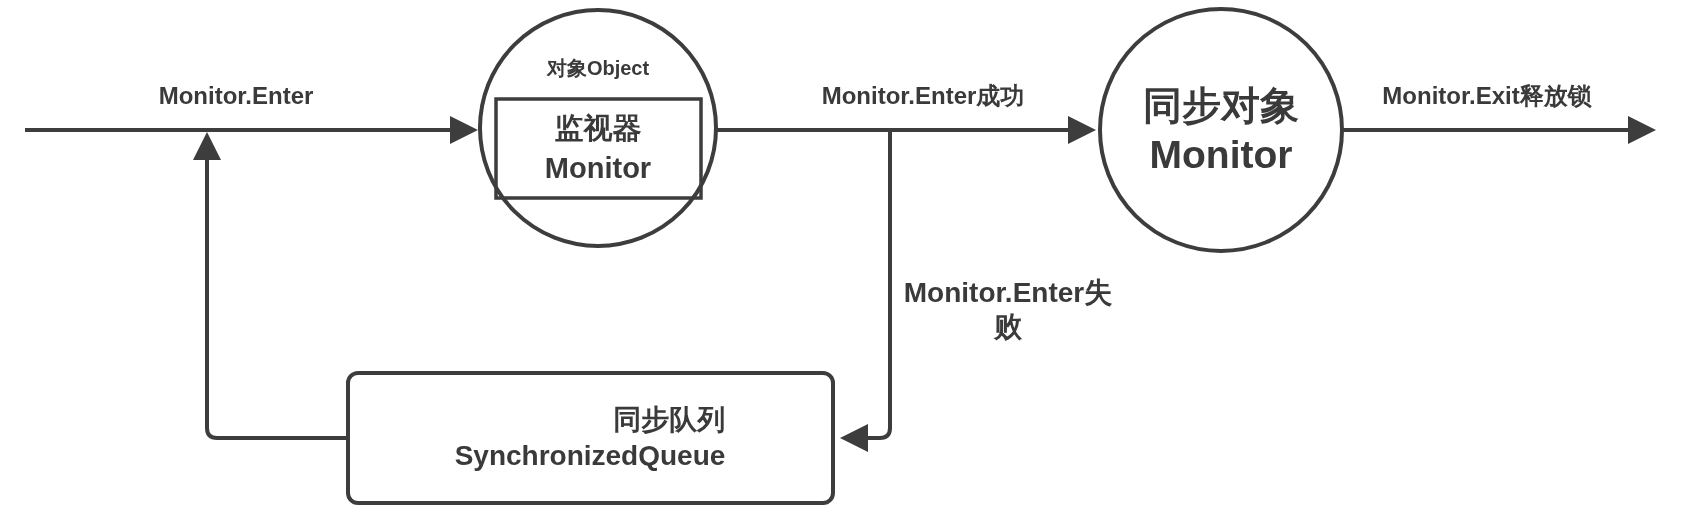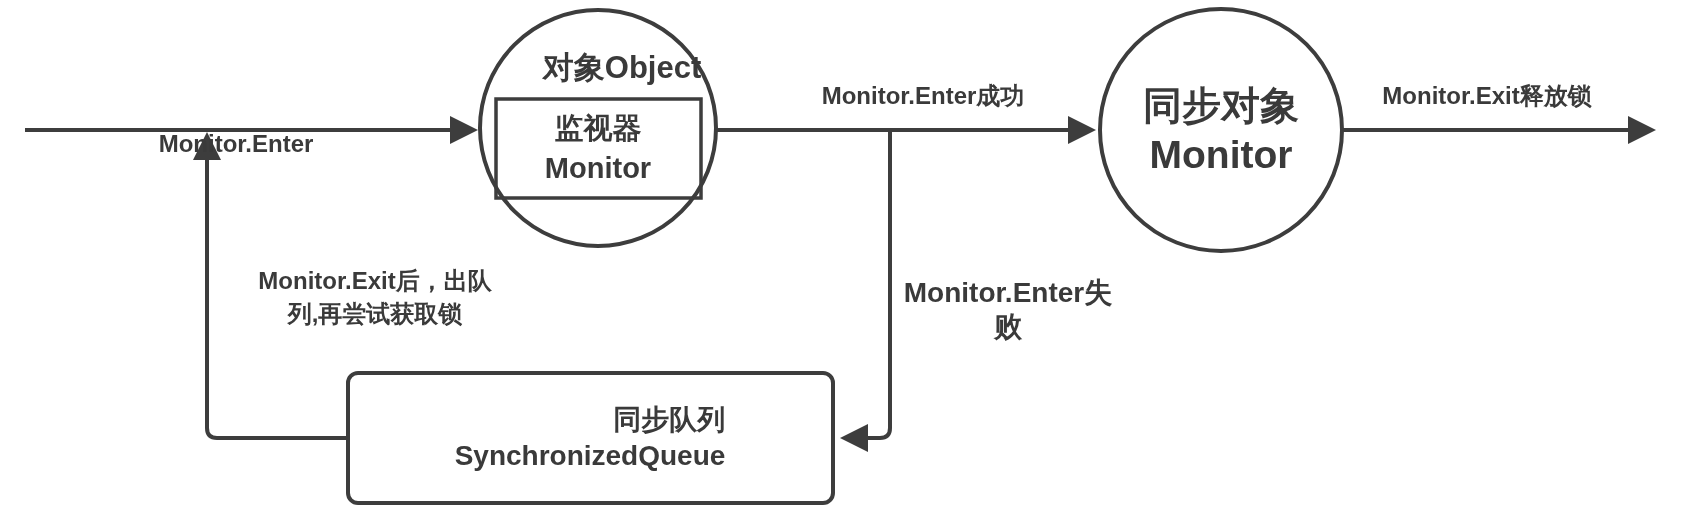--- a/index.html
+++ b/index.html
@@ -35,21 +35,21 @@
     transform: translate(-50%, -50%);
     color: #3a3a3a;
     font-weight: bold;
     text-align: center;
     white-space: nowrap;
     line-height: 1.4;
   }
   .edge-label      { font-size: 24px; }
   .fail-label      { font-size: 28px; line-height: 34px; }
   .dequeue-label   { font-size: 24px; line-height: 33px; }
-  .circle1-title   { font-size: 31px; margin-left: 24px; }
+  .circle1-title   { font-size: 20px; }
   .monitor-box-txt { font-size: 29px; line-height: 40px; }
   .circle2-txt     { font-size: 39px; line-height: 49px; }
   .queue-txt       { font-size: 28px; line-height: 36px; text-align: right; }
 </style>
 </head>
 <body>
 
 <div class="canvas">
 
   <svg viewBox="0 0 1685 515">
@@ -70,35 +70,31 @@
 
     <path d="M1342,130 H1628" class="shape-stroke" stroke-width="4"></path>
     <polygon points="1628,116 1628,144 1656,130" class="arrowhead"></polygon>
 
     <rect x="348" y="373" width="485" height="130" rx="10" fill="#ffffff" class="shape-stroke" stroke-width="4"></rect>
 
     <path d="M348,438 H217 Q207,438 207,428 V160" class="shape-stroke" stroke-width="4"></path>
     <polygon points="193,160 221,160 207,132" class="arrowhead"></polygon>
   </svg>
 
-  <div class="label edge-label" style="left:236px; top:96px;margin-top:48px;">Monitor.Enter</div>
+  <div class="label edge-label" style="left:236px; top:96px;">Monitor.Enter</div>
 
   <div class="label edge-label" style="left:923px; top:96px;">Monitor.Enter成功</div>
 
   <div class="label edge-label" style="left:1487px; top:96px;">Monitor.Exit释放锁</div>
 
   <div class="label fail-label" style="left:1008px; top:310px;">
     <div>Monitor.Enter失</div>
     <div>败</div>
   </div>
 
-  <div class="label dequeue-label" style="left:375px; top:297px;">
-    <div>Monitor.Exit后，出队</div>
-    <div>列,再尝试获取锁</div>
-  </div>
 
   <div class="label circle1-title" style="left:598px; top:68px;">对象Object</div>
 
   <div class="label monitor-box-txt" style="left:598px; top:148px;">
     <div>监视器</div>
     <div>Monitor</div>
   </div>
 
   <div class="label circle2-txt" style="left:1221px; top:130px;">
     <div>同步对象</div>

